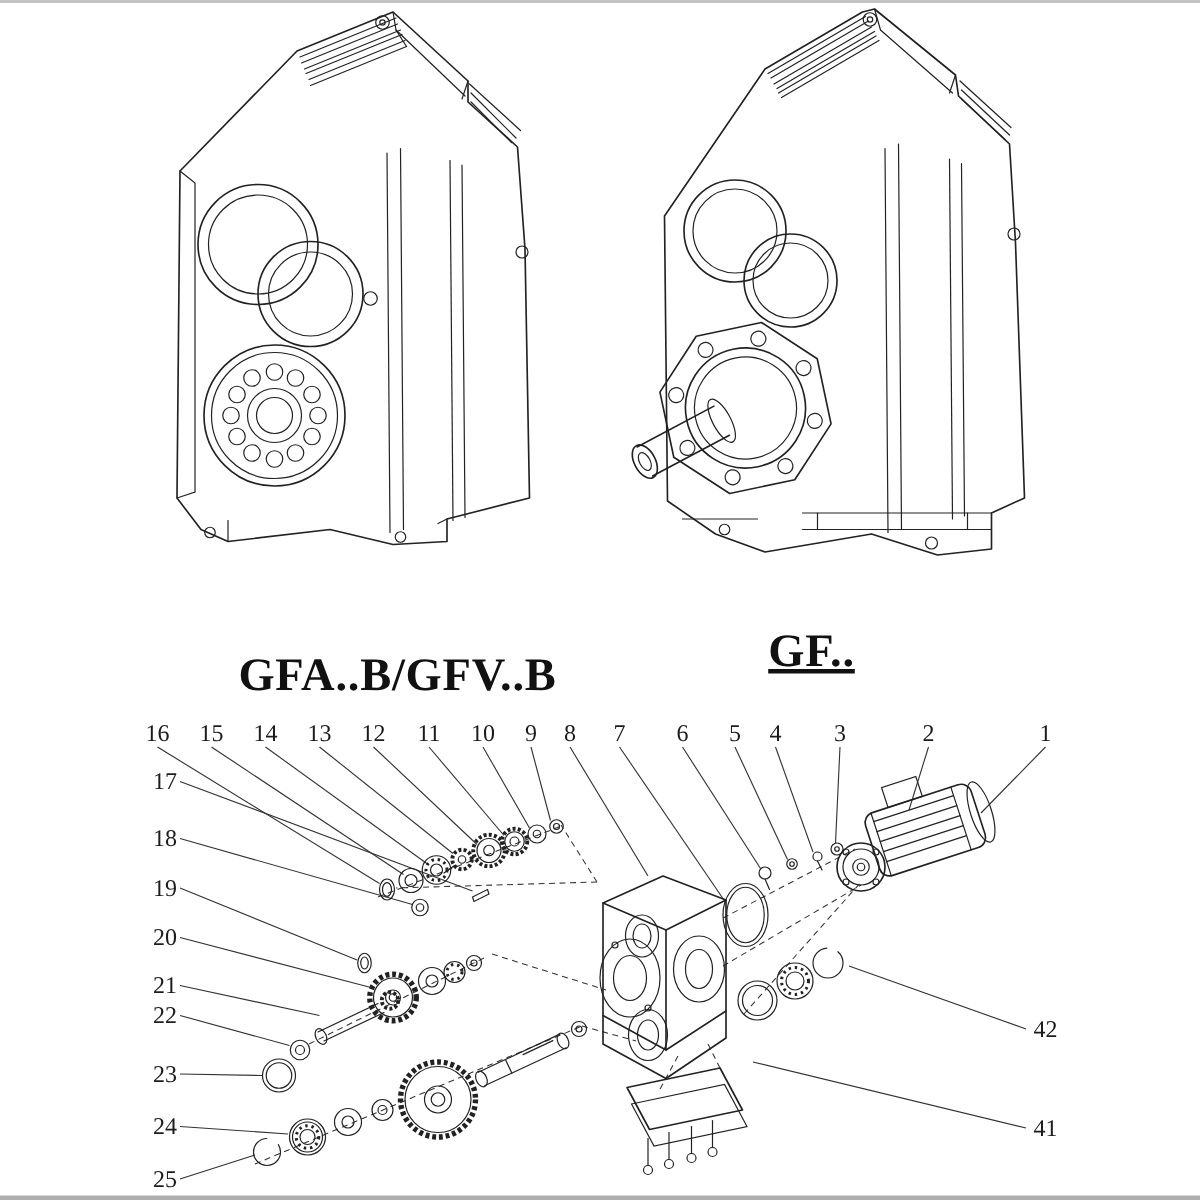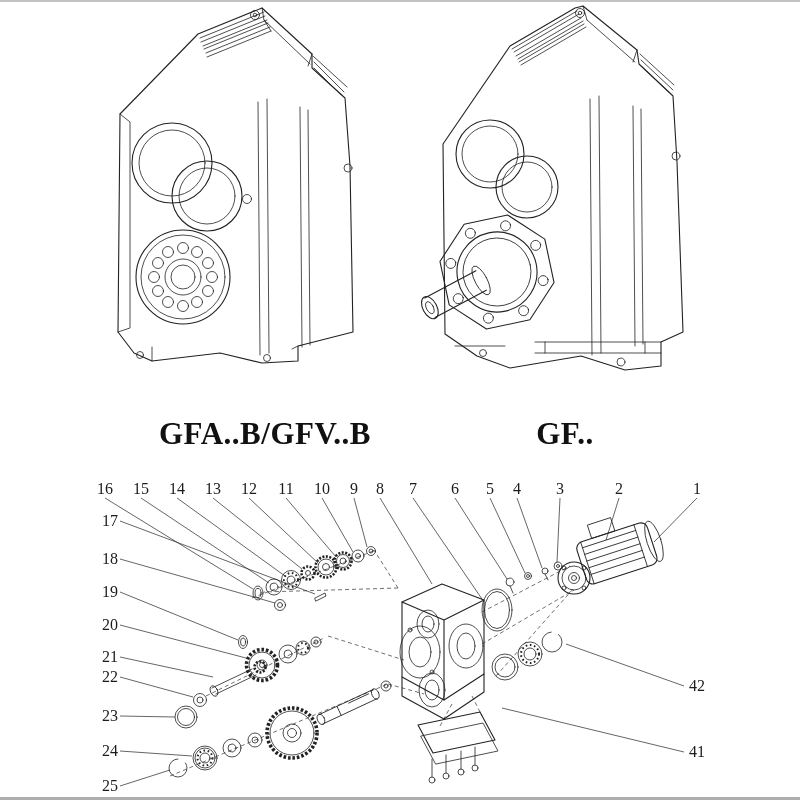--- a/index.html
+++ b/index.html
@@ -150,22 +150,22 @@
         <ellipse class="tn" cx="64" cy="268" rx="6" ry="16"></ellipse>
       </g>
       <g>
         <circle class="tn" cx="261" cy="152" r="4"></circle>
           <circle class="tn" cx="206" cy="358" r="4"></circle>
         <circle class="tn" cx="68" cy="349" r="3.5"></circle>
       </g>
     </svg>
   </figure>
 
-  <div class="model-label" style="left:110px;top:416px;width:310px;">GFA..B/GFV..B</div>
-  <div class="model-label" style="left:480px;top:416px;width:170px;">GF..</div>
+  <div class="model-label" style="left:110px;top:432px;width:310px;">GFA..B/GFV..B</div>
+  <div class="model-label" style="left:456px;top:416px;width:170px;text-decoration:underline;">GF..</div>
 
   <figure class="drawing" style="left:80px;top:462px;width:660px;height:338px;">
     <svg width="660" height="338" viewBox="0 0 660 338">
 
       <g>
         <path class="dash" d="M318,126 L184,130"></path>
         <path class="dash" d="M318,126 L294,88"></path>
         <path class="dash" d="M172,136 L296,88"></path>
         <path class="dash" d="M402,150 L490,104"></path>
         <path class="dash" d="M402,182 L494,128"></path>

